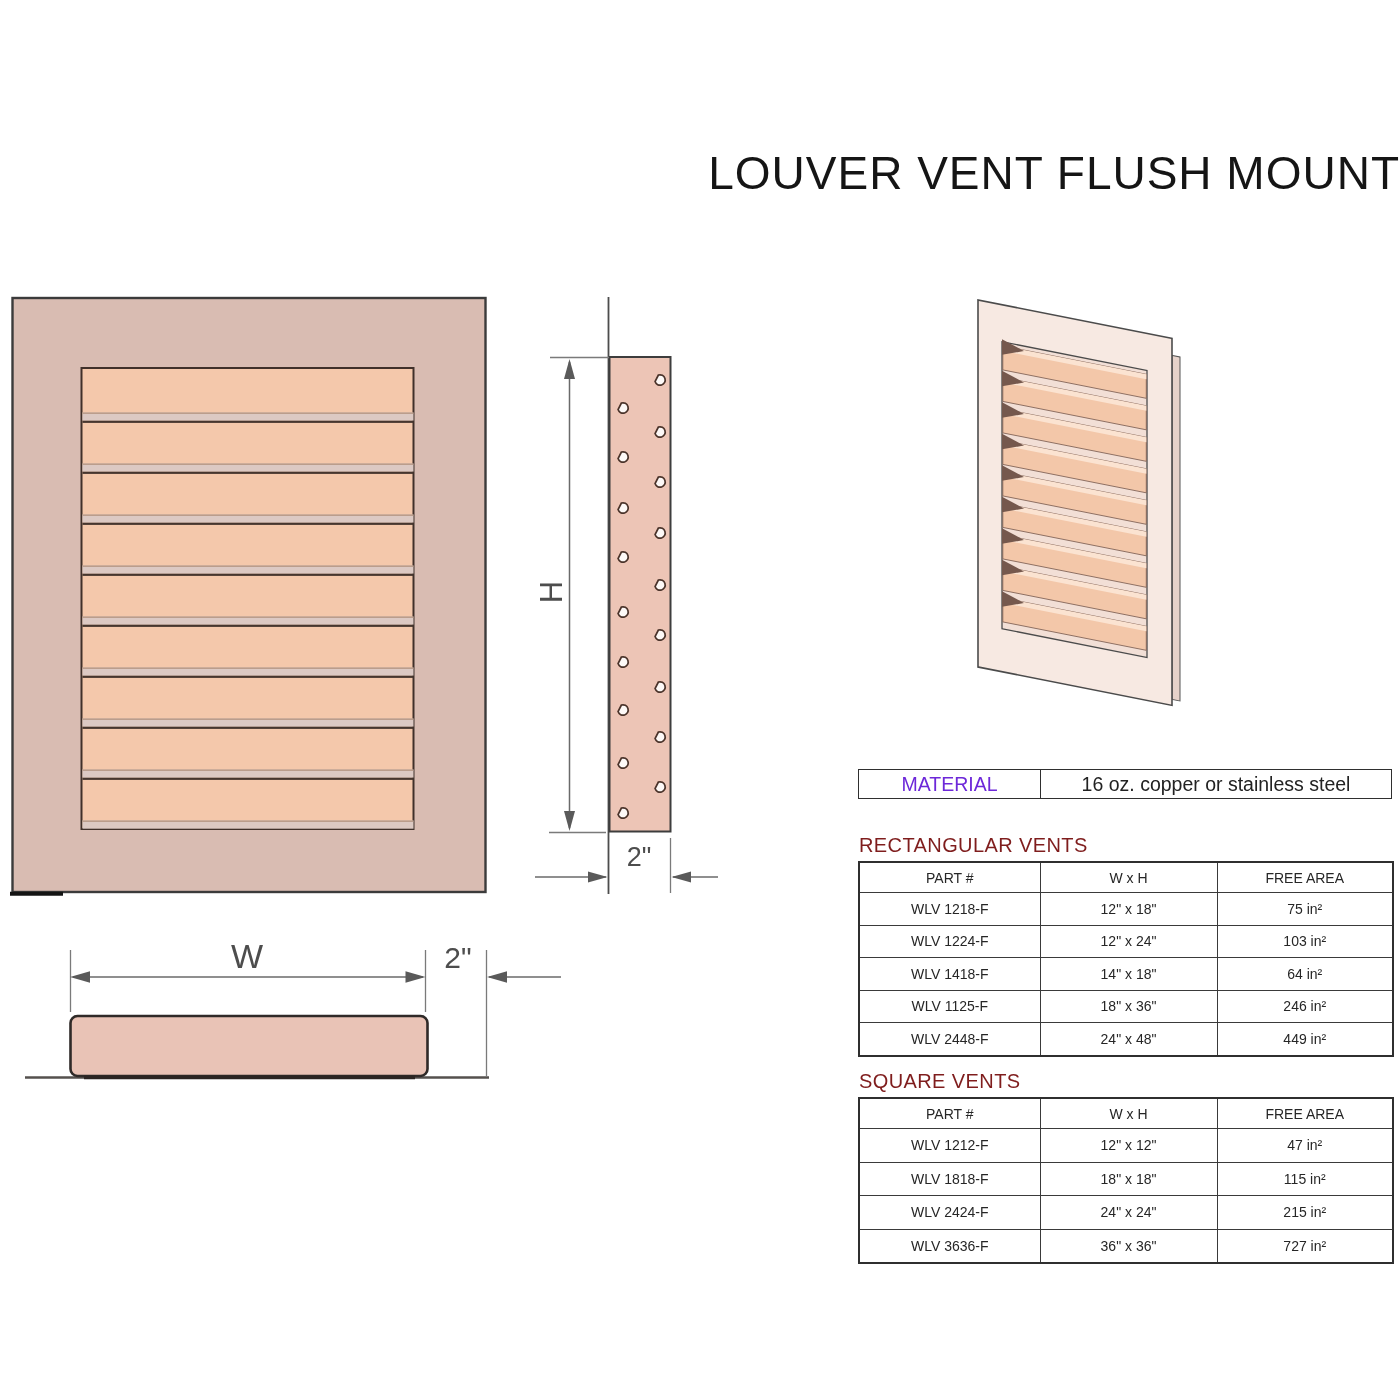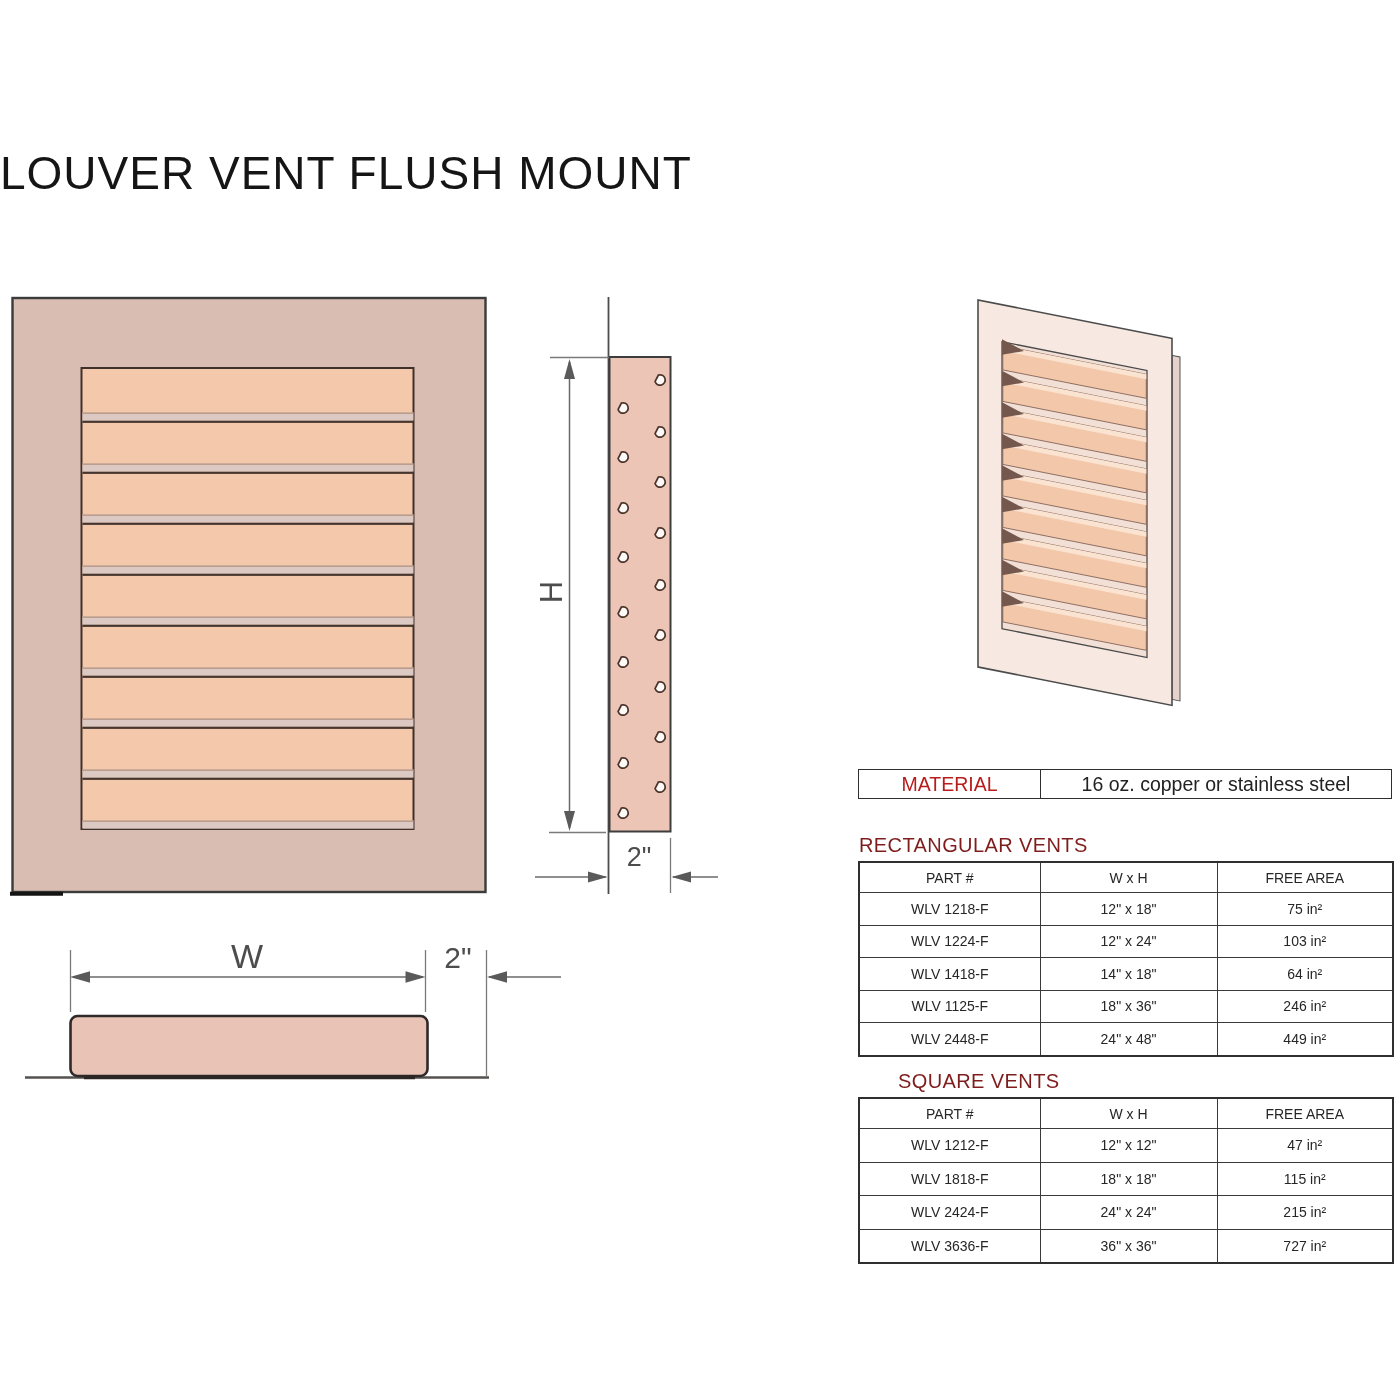--- a/index.html
+++ b/index.html
@@ -1,30 +1,30 @@
 <!DOCTYPE html>
 <html><head>
 <meta charset="utf-8">
 <style>
   html,body{margin:0;padding:0;background:#ffffff;}
   .sheet{position:relative;width:1400px;height:1400px;background:#fff;overflow:hidden;
          font-family:"Liberation Sans", sans-serif;}
-  .title{position:absolute;top:146px;left:0;width:1400px;text-align:left;
+  .title{position:absolute;top:146px;left:0;width:1400px;text-align:right;
          font-size:46px;letter-spacing:1px;color:#151515;white-space:nowrap;}
   svg{position:absolute;left:0;top:0;}
   .dim-label{fill:#4d4d4d;font-family:"Liberation Sans",sans-serif;}
   .arrow{fill:#5a5a5a;stroke:none;}
   .dimline{stroke:#6a6a6a;stroke-width:1.5;fill:none;}
   .extline{stroke:#7a7a7a;stroke-width:1.3;fill:none;}
 
   
   .material-table{position:absolute;left:858px;top:769px;width:534px;height:30px;
       border:1.7px solid #2f2f2f;display:flex;box-sizing:border-box;background:#fff;}
   .material-table .mlabel{width:181px;border-right:1.5px solid #2f2f2f;display:flex;
-      align-items:center;justify-content:center;font-size:19.5px;color:#b91c1c;}
+      align-items:center;justify-content:center;font-size:19.5px;color:#6d28d9;}
   .material-table .mvalue{flex:1;display:flex;align-items:center;justify-content:center;
       font-size:19.5px;color:#222;}
 
   .section-heading{position:absolute;left:859px;font-size:20px;color:#7f1d1d;
       letter-spacing:0.4px;}
   table.vent-table{border-collapse:collapse;table-layout:fixed;width:534px;
       position:absolute;left:858px;background:#fff;border:2px solid #2f2f2f;}
   table.vent-table th, table.vent-table td{border:1.4px solid #3a3a3a;text-align:center;
       vertical-align:middle;font-size:14px;color:#262626;font-weight:400;padding:0;}
   table.vent-table th{height:29px;}
@@ -216,21 +216,21 @@
           <td>246 in²</td>
         </tr>
         <tr>
           <td>WLV 2448-F</td>
           <td>24" x 48"</td>
           <td>449 in²</td>
         </tr>
       </tbody>
     </table>
 
-  <div class="section-heading" style="top:1070px;margin-left:39px;">SQUARE VENTS</div>
+  <div class="section-heading" style="top:1070px;">SQUARE VENTS</div>
   <table class="vent-table" id="sq-table" style="top:1097px;">
     <colgroup>
         <col class="c1">
         <col class="c2">
         <col class="c3">
       </colgroup>
   <tbody>
         <tr>
           <th>PART #</th>
           <th>W x H</th>

